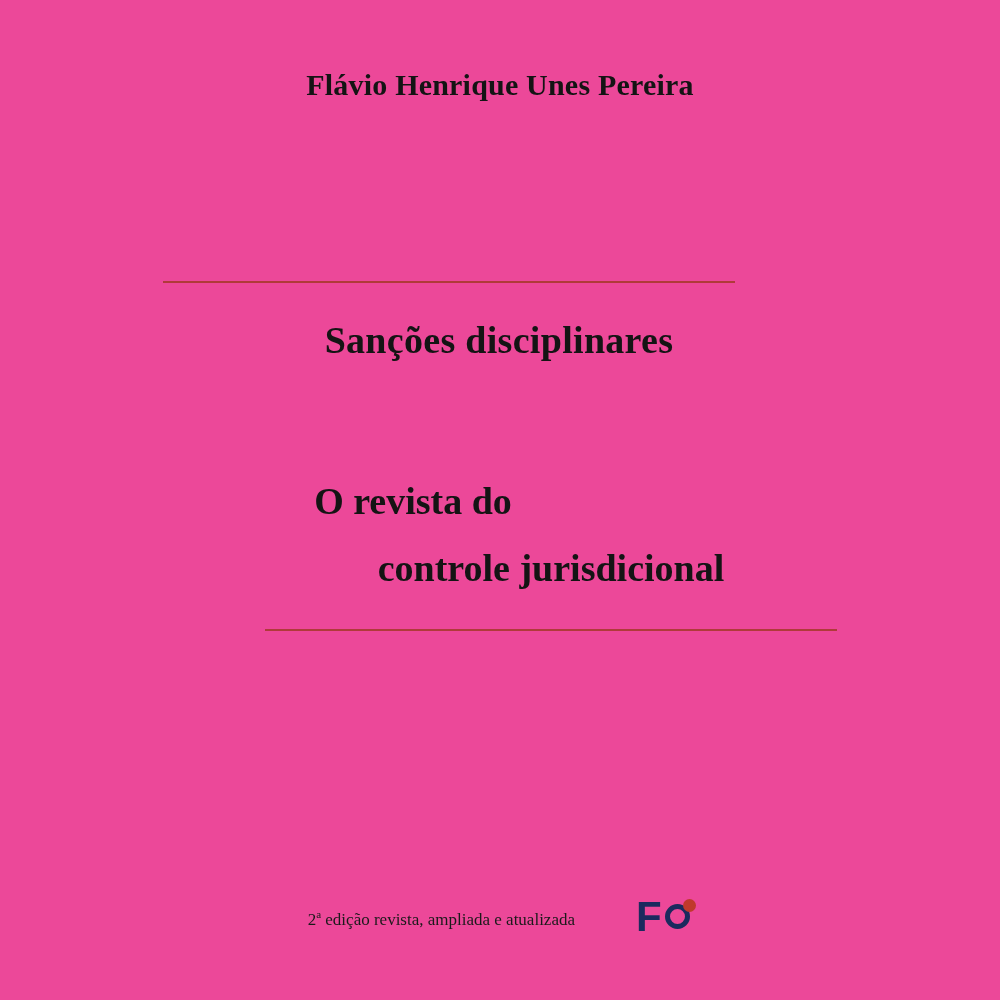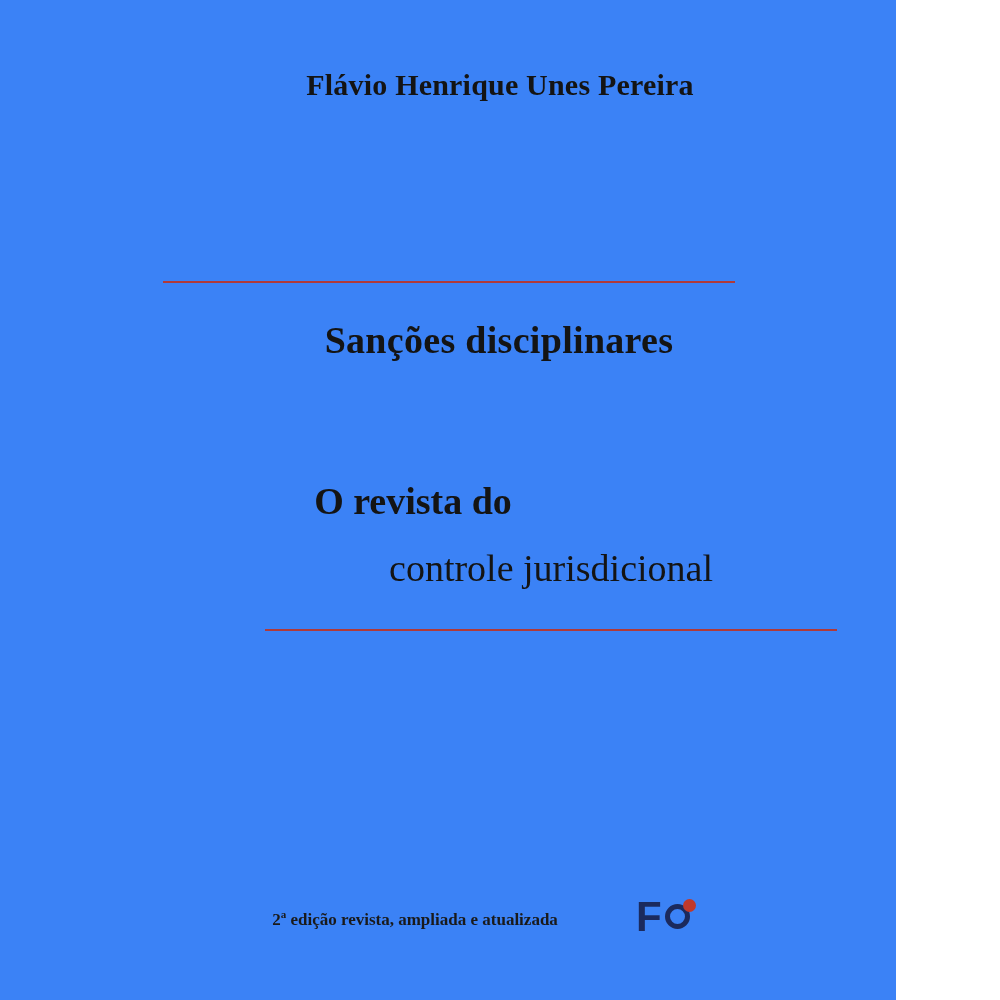--- a/index.html
+++ b/index.html
@@ -10,23 +10,23 @@
   body {
     width: 1000px;
     height: 1000px;
     font-family: "Liberation Serif", serif;
     color: #1a1a1a;
     overflow: hidden;
   }
 
   .cover {
     position: relative;
-    width: 896px;
+    width: 1000px;
     height: 1000px;
-    background: #3b82f6;
+    background: #ec4899;
     box-sizing: border-box;
   }
 
   
   .author {
     position: absolute;
     top: 68px;
     left: 0;
     width: 1000px;
     text-align: center;
@@ -78,33 +78,33 @@
     color: #141414;
   }
 
   .subtitle-line2 {
     position: absolute;
     top: 546px;
     left: 265px;
     width: 572px;
     text-align: center;
     font-size: 38px;
-    font-weight: 400;
+    font-weight: 700;
     color: #141414;
   }
 
   
   .edition {
     position: absolute;
     top: 908px;
     left: 255px;
     width: 320px;
-    text-align: center;
+    text-align: right;
     font-size: 17px;
-    font-weight: 700;
+    font-weight: 400;
     color: #1a1a1a;
   }
   .edition sup {
     font-size: 11px;
     vertical-align: super;
   }
 
   
   .logo {
     position: absolute;

